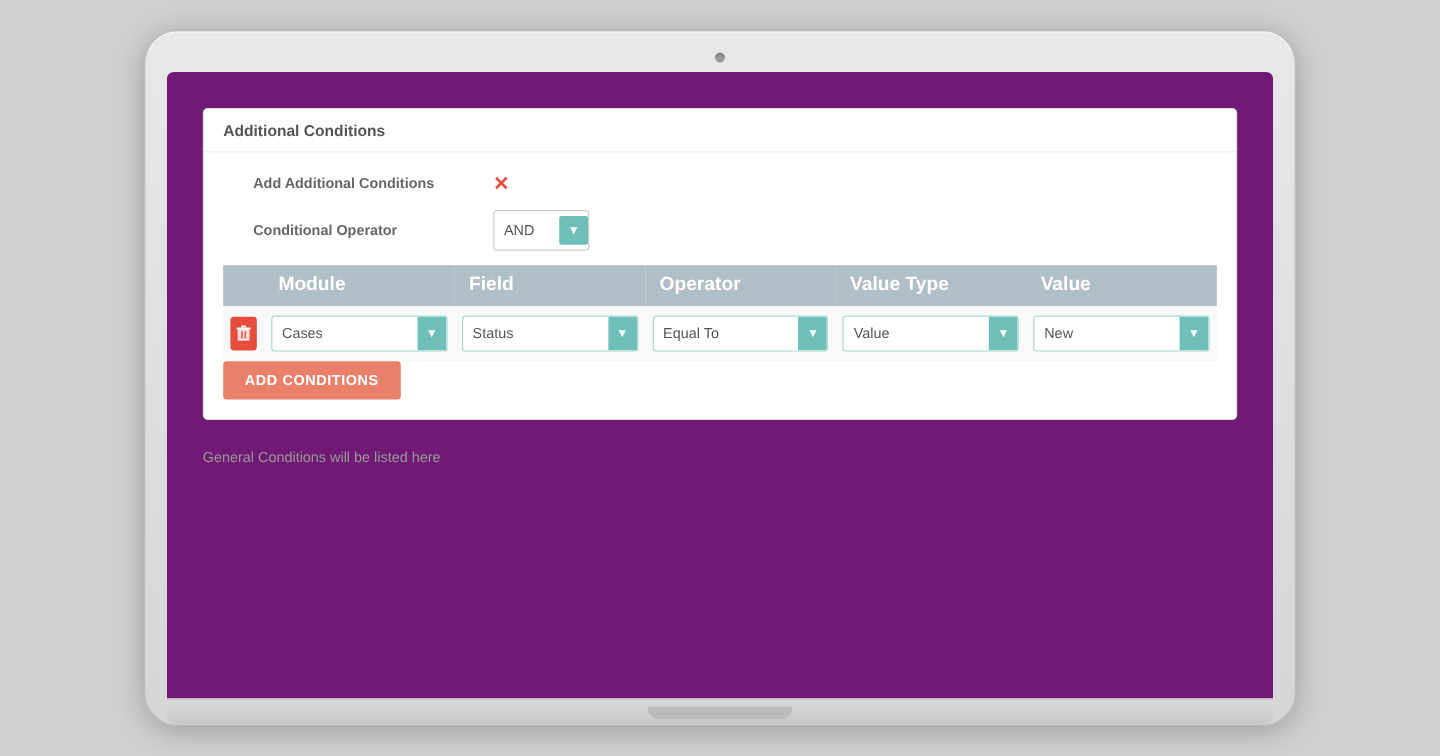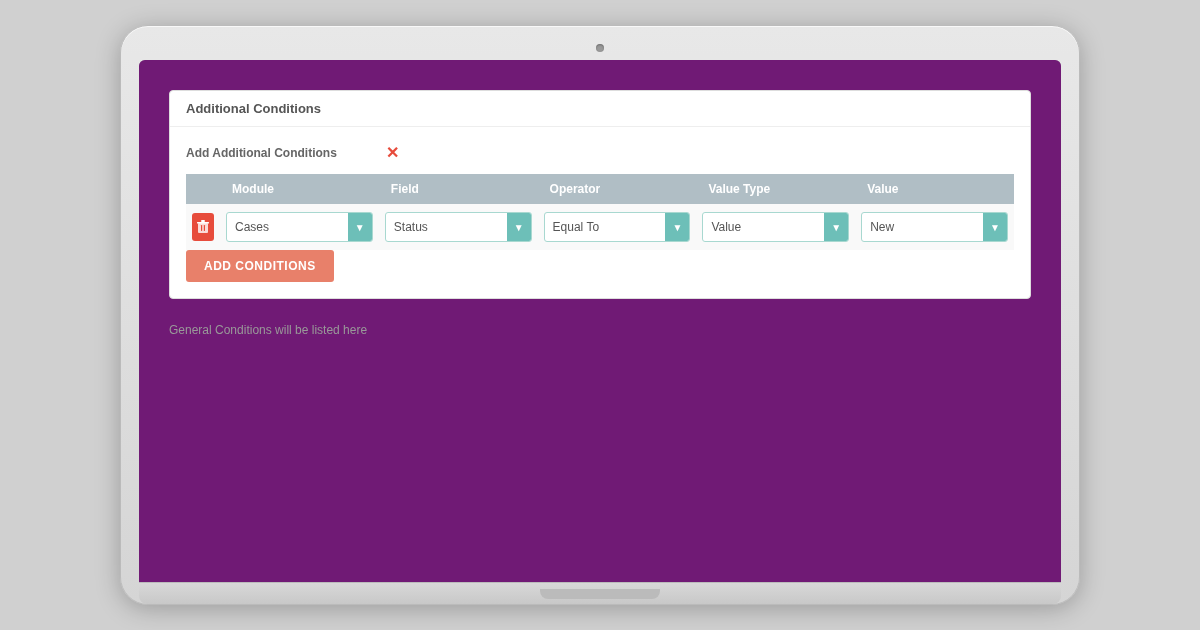--- a/index.html
+++ b/index.html
@@ -94,20 +94,21 @@
 
     .panel-body {
       padding: 16px;
     }
 
     
     .form-row {
       display: flex;
       align-items: center;
       margin-bottom: 12px;
+      margin-left: 25px;
     }
 
     .form-label {
       width: 200px;
       font-size: 12px;
       color: #666;
       font-weight: 600;
     }
 
     .form-value {
@@ -158,21 +159,21 @@
       margin-top: 8px;
     }
 
     .conditions-table thead tr {
       background: #b0bec5;
     }
 
     .conditions-table thead th {
       padding: 8px 12px;
       text-align: left;
-      font-size: 12px;
+      font-size: 16px;
       color: #fff;
       font-weight: 600;
     }
 
     .conditions-table tbody tr {
       background: #f9f9f9;
     }
 
     .conditions-table tbody td {
       padding: 8px 6px;
@@ -264,20 +265,29 @@
 
           
           <div class="form-row">
             <div class="form-label">Add Additional Conditions</div>
             <div class="form-value">
               <span class="checkbox-x">✕</span>
             </div>
           </div>
 
           
+          <div class="form-row">
+            <div class="form-label">Conditional Operator</div>
+            <div class="form-value">
+              <div class="and-dropdown">
+                <span>AND</span>
+                <div class="dropdown-arrow">▼</div>
+              </div>
+            </div>
+          </div>
 
           
           <table class="conditions-table">
             <thead>
               <tr>
                 <th></th>
                 <th>Module</th>
                 <th>Field</th>
                 <th>Operator</th>
                 <th>Value Type</th>

